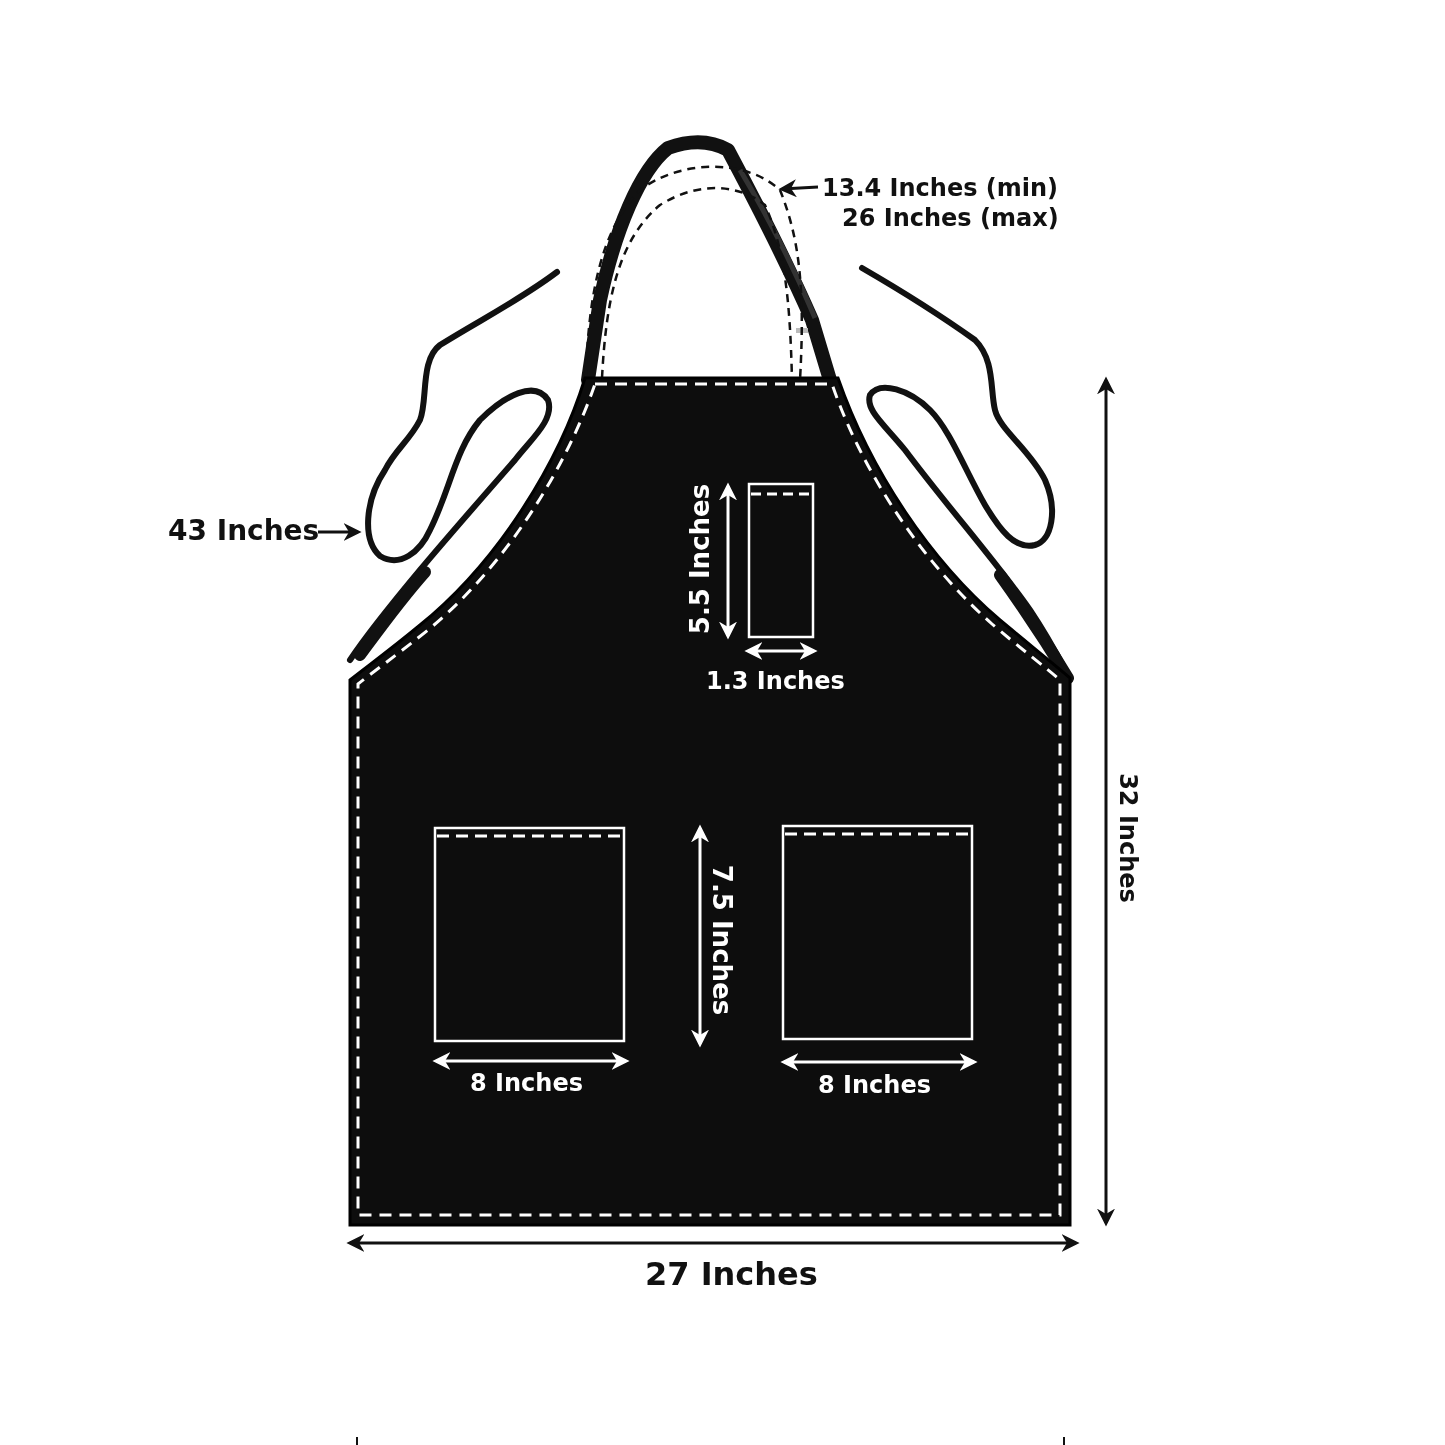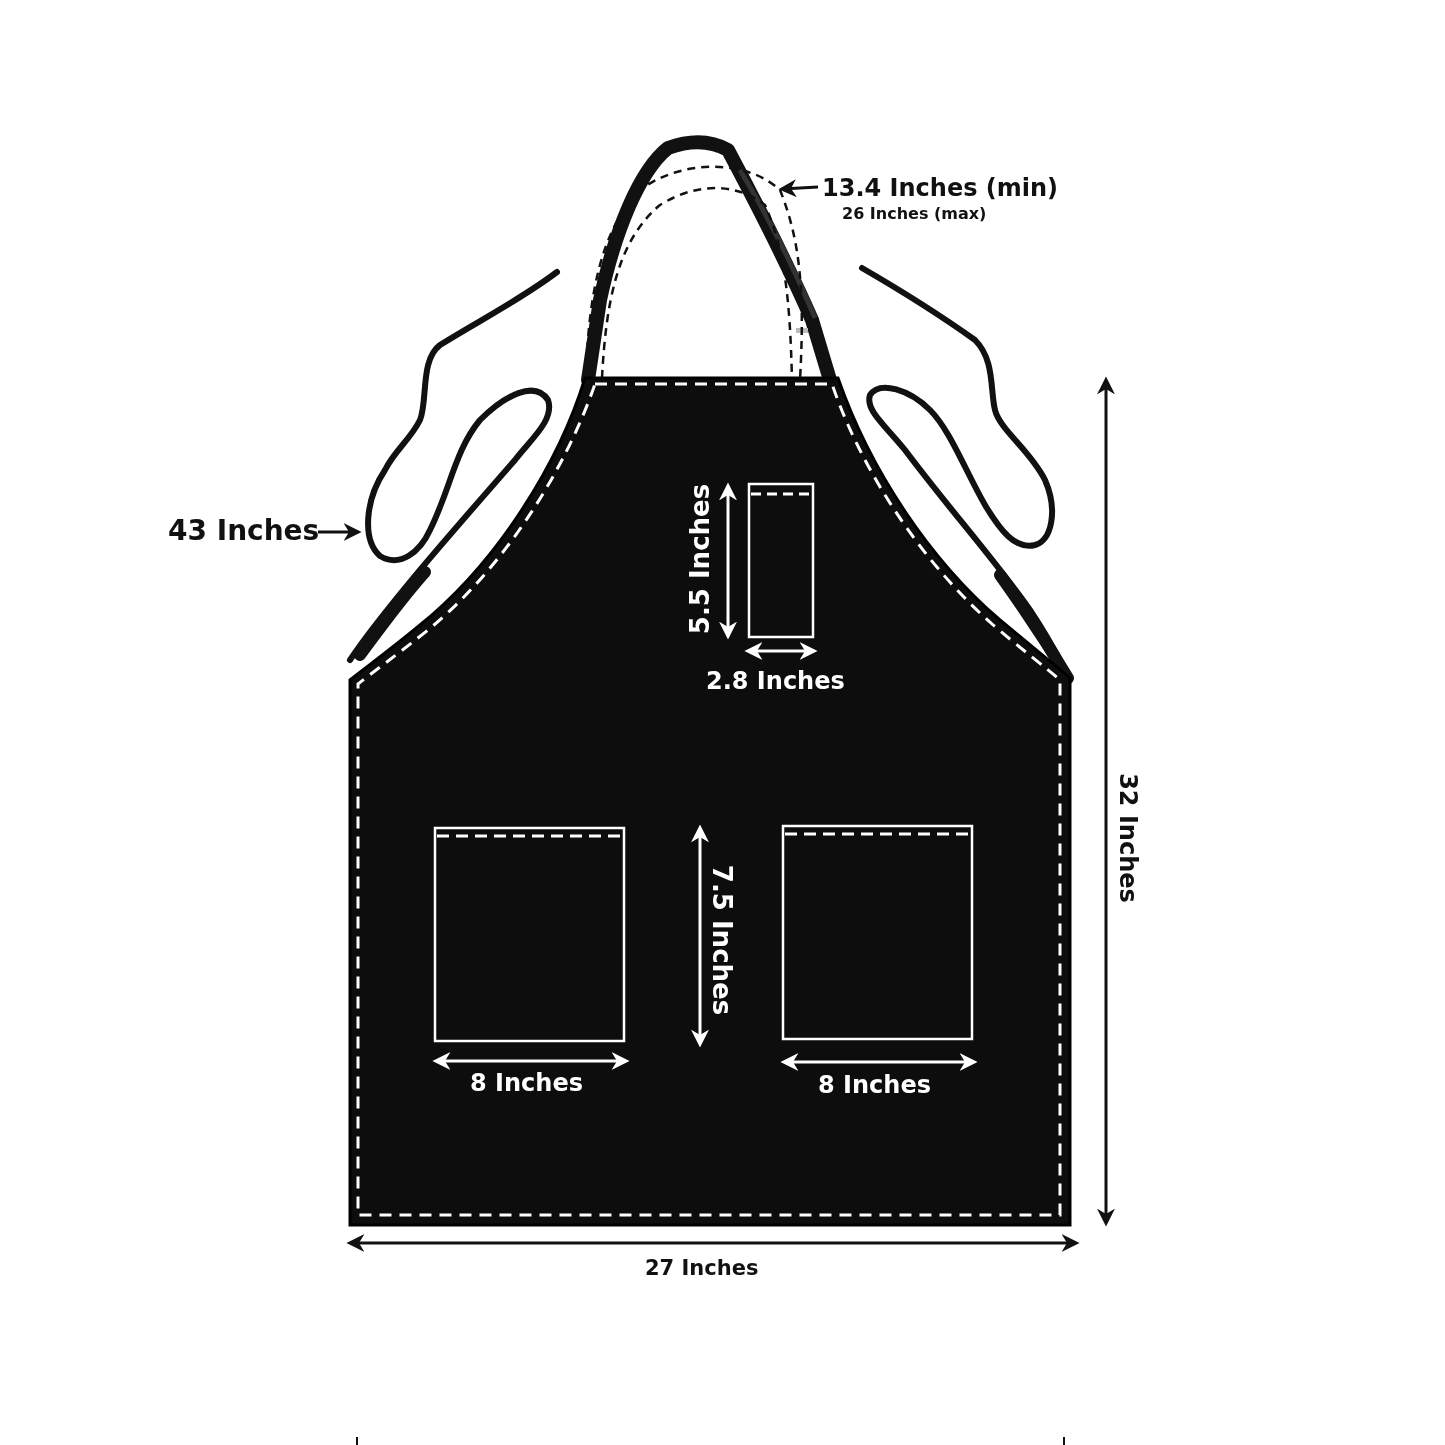--- a/index.html
+++ b/index.html
@@ -105,28 +105,28 @@
     <line x1="1106" y1="380" x2="1106" y2="1223" stroke="#111" stroke-width="3" marker-start="url(#arrowDark)" marker-end="url(#arrowDark)"></line>
 
     <line x1="350" y1="1243" x2="1076" y2="1243" stroke="#111" stroke-width="3" marker-start="url(#arrowDark)" marker-end="url(#arrowDark)"></line>
 
     <line x1="357" y1="1437" x2="357" y2="1445" stroke="#111" stroke-width="2"></line>
     <line x1="1064" y1="1437" x2="1064" y2="1445" stroke="#111" stroke-width="2"></line>
   </svg>
 
   
   <div class="lbl dark" style="left:822px; top:176px; font-size:24px;">13.4 Inches (min)</div>
-  <div class="lbl dark" style="left:842px; top:206px; font-size:16px;">26 Inches (max)</div>
+  <div class="lbl dark" style="left:842px; top:206px; font-size:24px;">26 Inches (max)</div>
 
   <div class="lbl dark" style="left:168px; top:517px; font-size:28px;">43 Inches</div>
 
   <div class="lbl light vert-ccw" style="left:700px; top:559px; font-size:26px;">5.5 Inches</div>
-  <div class="lbl light" style="left:706px; top:669px; font-size:24px;">2.8 Inches</div>
+  <div class="lbl light" style="left:706px; top:669px; font-size:24px;">1.3 Inches</div>
 
   <div class="lbl light vert-cw" style="left:722px; top:940px; font-size:26px;">7.5 Inches</div>
 
   <div class="lbl light" style="left:470px; top:1071px; font-size:24px;">8 Inches</div>
   <div class="lbl light" style="left:818px; top:1073px; font-size:24px;">8 Inches</div>
 
   <div class="lbl dark vert-cw" style="left:1128px; top:838px; font-size:24px;">32 Inches</div>
 
-  <div class="lbl dark" style="left:645px; top:1258px; font-size:21px;text-align:right;">27 Inches</div>
+  <div class="lbl dark" style="left:645px; top:1258px; font-size:32px;text-align:right;">27 Inches</div>
 </div>
 
 </body></html>

